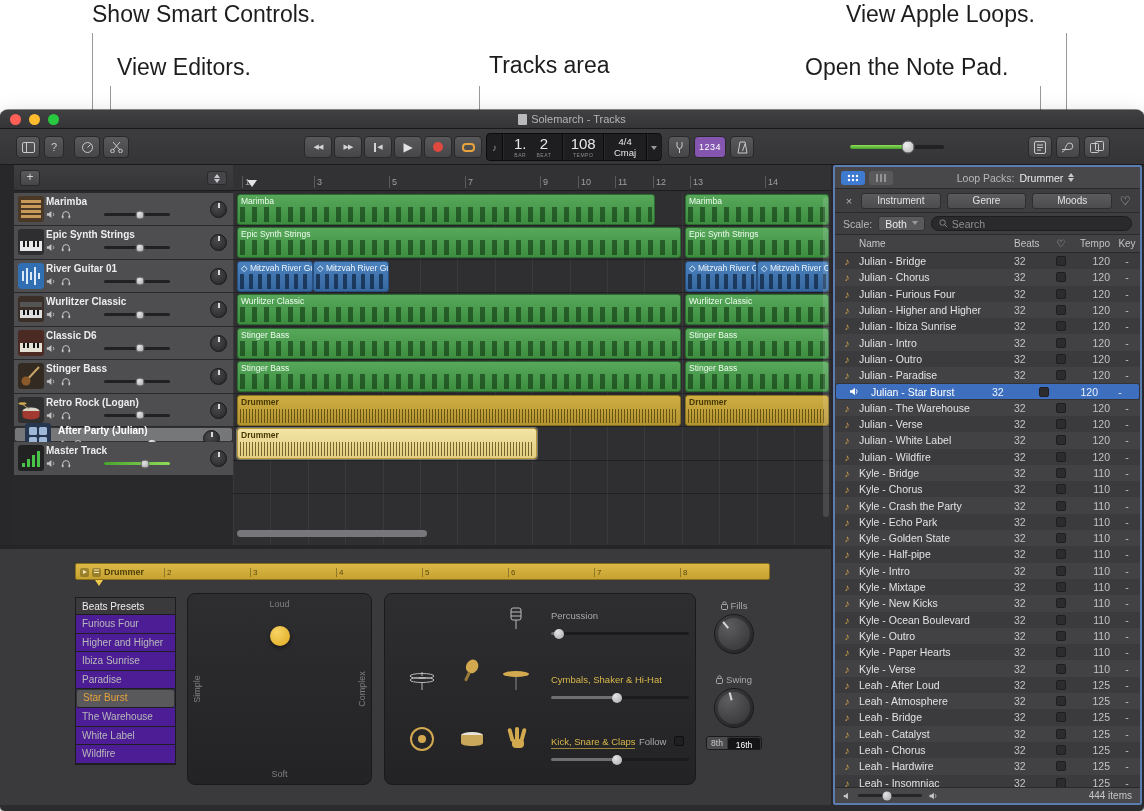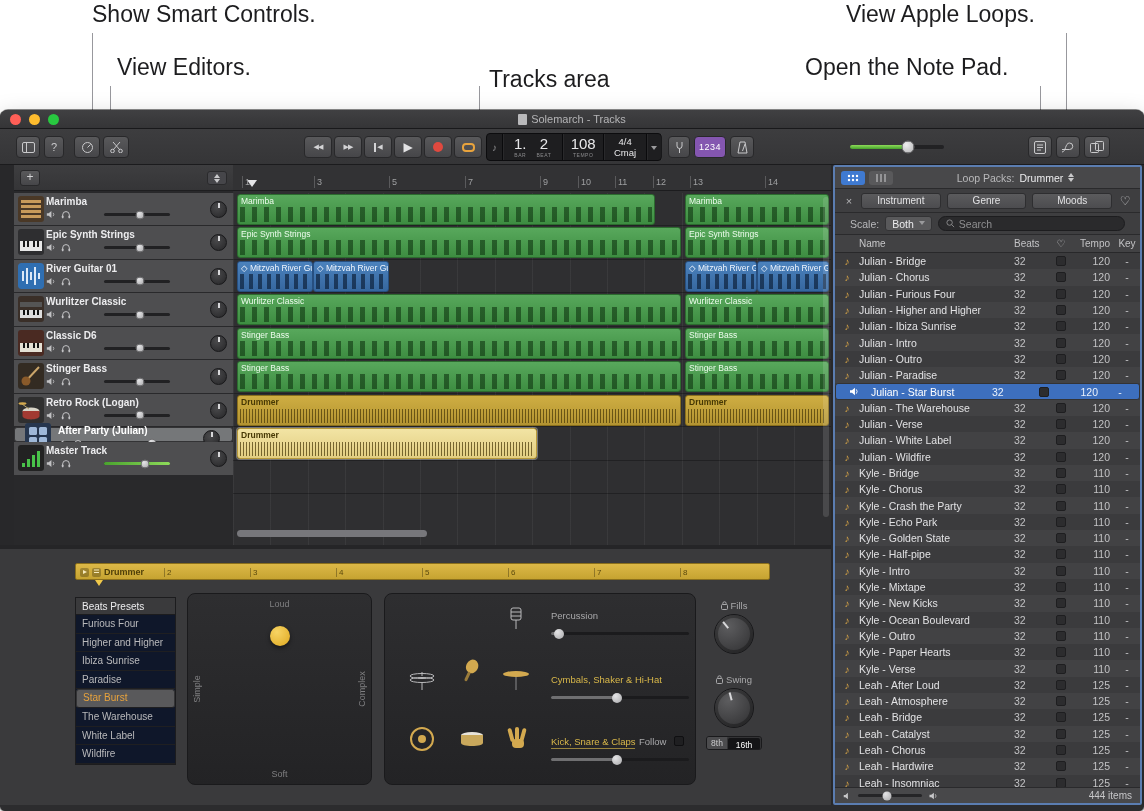--- a/index.html
+++ b/index.html
@@ -3,21 +3,21 @@
 <meta charset="utf-8">
 <style>
   * { margin:0; padding:0; box-sizing:border-box; }
   body { font-family:"Liberation Sans", sans-serif; background:#fff; }
   .canvas { position:relative; width:1144px; height:811px; background:#fff; overflow:hidden; }
 
   
   .callout { position:absolute; font-size:23px; color:#1d1d1f; white-space:nowrap; }
   .c1 { left:92px;  top:1px; }
   .c2 { left:117px; top:54px; }
-  .c3 { left:489px; top:66px; }
+  .c3 { left:489px; top:52px; }
   .c4 { left:846px; top:1px; }
   .c5 { left:805px; top:54px; }
   .cline { position:absolute; width:1px; background:#98989d; }
   .l1 { left:92px;   top:33px; height:77px; }
   .l2 { left:110px;  top:86px; height:24px; }
   .l3 { left:479px;  top:86px; height:24px; }
   .l4 { left:1066px; top:33px; height:77px; }
   .l5 { left:1040px; top:86px; height:24px; }
 
   
@@ -142,21 +142,21 @@
   .lsteps { display:flex; flex-direction:column; gap:1px; }
   .lsteps i { display:block; width:0; height:0; border:3px solid transparent; }
   .lsteps .up { border-bottom:4px solid #c9c9cb; }
   .lsteps .dn { border-top:4px solid #c9c9cb; }
   .lp-filter { height:24px; flex:none; display:flex; align-items:center; gap:6px; padding:0 8px;
     background:#3e3e40; border-bottom:1px solid #2a2a2c; }
   .xbtn { color:#b4b4b6; font-size:11px; width:12px; text-align:center; }
   .fbtn { flex:1; height:16px; background:linear-gradient(#5b5b5d,#4c4c4f); border:1px solid #2e2e30;
     border-radius:3px; color:#e2e2e4; font-size:10px; display:flex; align-items:center; justify-content:center; }
   .heartbtn { color:#c0c0c2; font-size:12px; width:14px; text-align:center; }
-  .lp-scale { height:22px; flex:none; display:flex; align-items:center; gap:6px; padding:0 15px;
+  .lp-scale { height:22px; flex:none; display:flex; align-items:center; gap:6px; padding:0 8px;
     background:#3e3e40; border-bottom:1px solid #2a2a2c; font-size:10.5px; color:#b9b9bb; }
   .sel { display:flex; align-items:center; gap:5px; background:#59595b; border:1px solid #333335;
     border-radius:3px; padding:0 6px; height:15px; color:#ececee; }
   .search { flex:1; height:15px; background:#2a2a2c; border:1px solid #1d1d1f; border-radius:8px;
     display:flex; align-items:center; gap:4px; padding:0 7px; color:#8f8f91; }
   .lp-cols { height:18px; flex:none; display:flex; align-items:center; background:#424244;
     border-bottom:1px solid #28282a; font-size:10px; color:#c6c6c8; }
   .lp-list { flex:1; overflow:hidden; }
   .lrow { height:16.3px; display:flex; align-items:center; font-size:10.5px; color:#e2e2e4; background:#3b3b3d; }
   .lrow.alt { background:#424244; }
@@ -184,21 +184,21 @@
     background:linear-gradient(#dcb847,#c6a331); border:1px solid #8a6f1c; border-radius:2px; }
   .edlabel { position:absolute; left:4px; top:3px; display:flex; align-items:center; gap:3px;
     font-size:9px; font-weight:700; color:#4e3e08; }
   .edic { width:9px; height:9px; background:rgba(0,0,0,.25); border-radius:2px; position:relative; }
   .edic.play::after { content:""; position:absolute; left:3px; top:2px; width:0; height:0;
     border:2.5px solid transparent; border-left:4px solid #f6eabd; }
   .edic.dots::after { content:""; position:absolute; left:2px; top:4px; width:5px; height:1.5px;
     background:#f6eabd; box-shadow:0 -2.5px 0 #f6eabd; }
   .ednum { position:absolute; top:4px; font-size:8px; color:#5c4a0e; border-left:1px solid rgba(0,0,0,.3); padding-left:2px; }
   .edplay { position:absolute; left:95px; top:31px; width:0; height:0; border:4px solid transparent; border-top:6px solid #f0c84a; }
-  .presets { position:absolute; left:75px; top:48px; width:101px; background:#0f172a; border:1px solid #1c1c1e; }
+  .presets { position:absolute; left:75px; top:48px; width:101px; background:#4c1d95; border:1px solid #1c1c1e; }
   .ptitle { height:17px; line-height:17px; padding-left:6px; font-size:10px; color:#ececee;
     background:#3a3a3c; border-bottom:1px solid #1c1c1e; }
   .pitem { height:18.6px; line-height:18.6px; padding-left:6px; font-size:10px; color:#b9b9bb; border-bottom:1px solid #1f1f21; }
   .pitem.sel { color:#e8a33d; }
   .xypad { position:absolute; left:187px; top:44px; width:185px; height:192px;
     background:linear-gradient(#2e2e30,#232325); border:1px solid #1a1a1c; border-radius:8px; }
   .xl { position:absolute; font-size:9px; color:#7f7f81; }
   .xl-top { left:50%; top:5px; transform:translateX(-50%); }
   .xl-bottom { left:50%; bottom:5px; transform:translateX(-50%); }
   .xl-left { left:4px; top:50%; writing-mode:vertical-rl; transform:translateY(-50%) rotate(180deg); }

